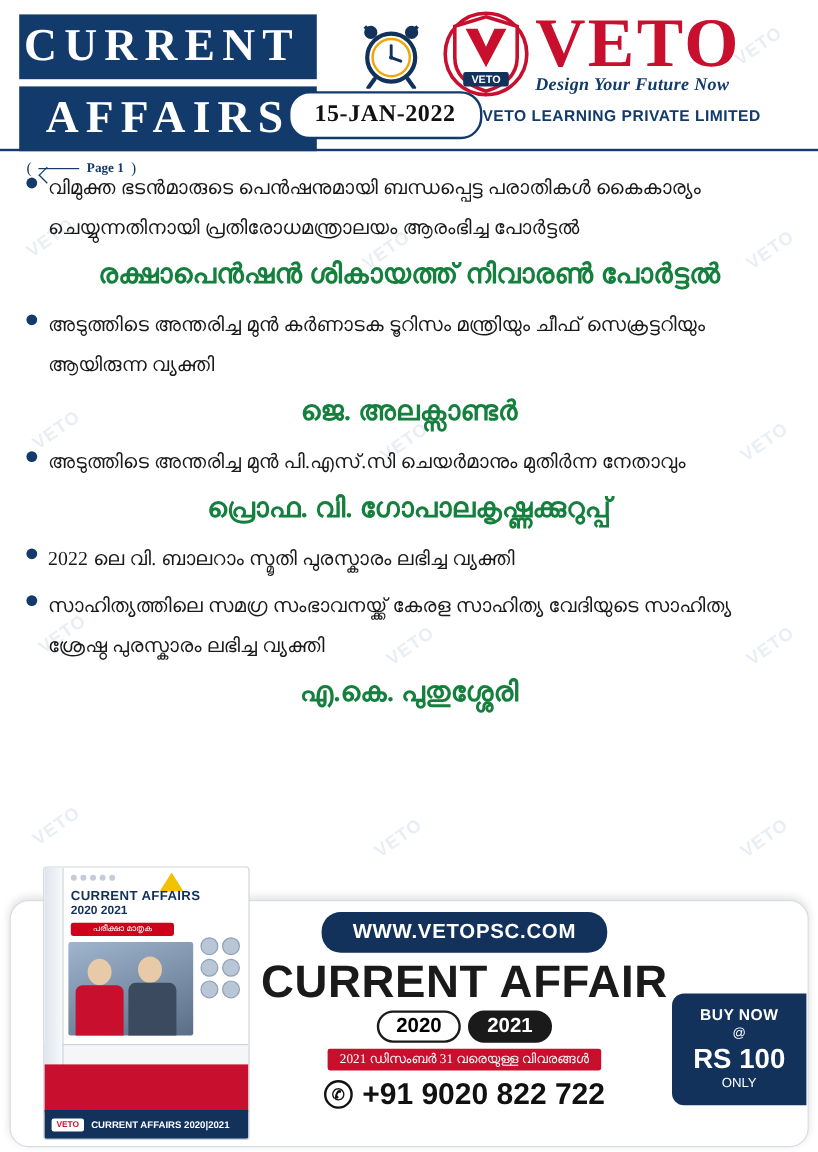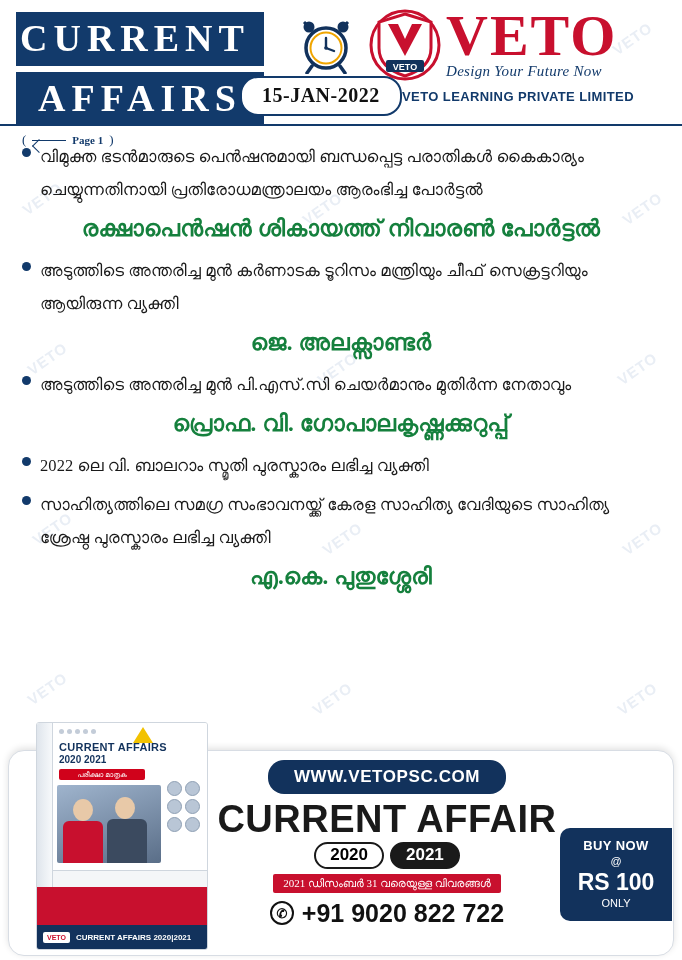--- a/index.html
+++ b/index.html
@@ -136,21 +136,21 @@
     font-family: "Liberation Serif", serif;
     font-weight: bold;
     font-size: 58px;
     line-height: 0.9;
     color: #c8102e;
     letter-spacing: 2px;
   }
   .veto-tagline {
     font-family: "Liberation Serif", serif;
     font-style: italic;
-    font-weight: normal;
+    font-weight: bold;
     font-size: 15px;
     color: #123a6b;
     margin-top: 1px;
     letter-spacing: 0.3px;
   }
   .veto-company {
     font-family: "Liberation Sans", sans-serif;
     font-weight: bold;
     font-size: 13px;
     color: #123a6b;

